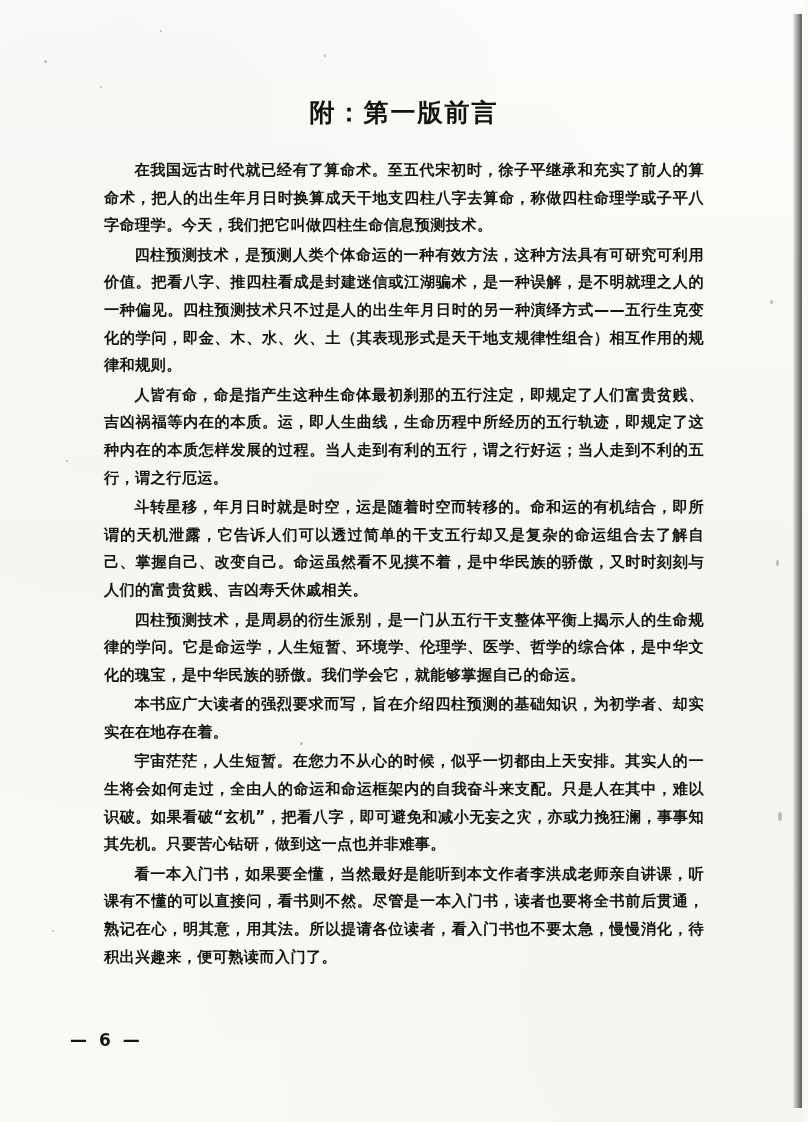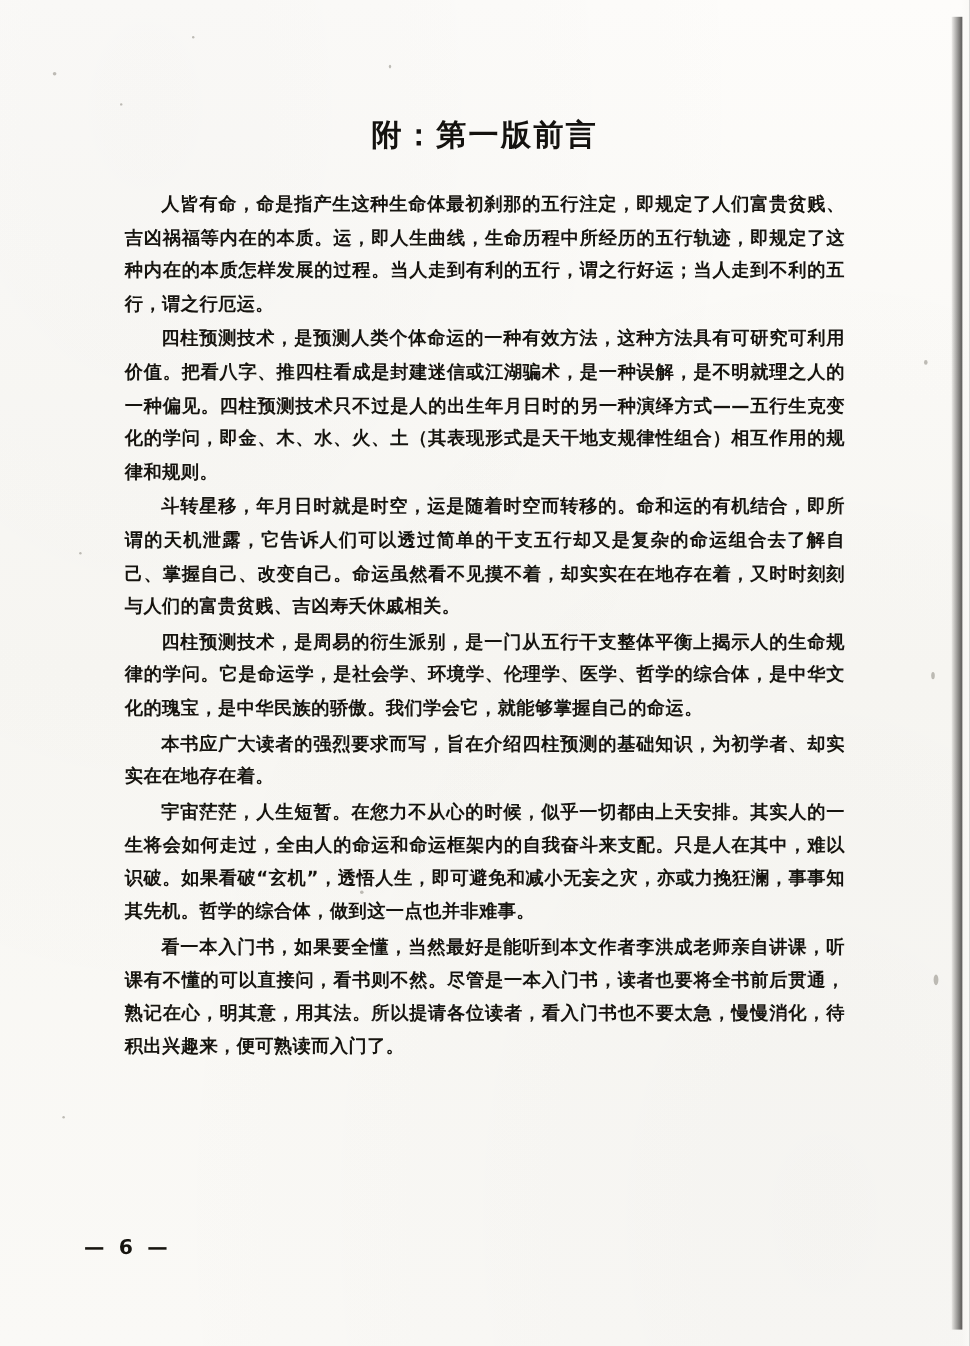--- a/index.html
+++ b/index.html
@@ -11,21 +11,21 @@
     height: 1122px;
     background: #ffffff;
     font-family: "DejaVu Sans", sans-serif;
     overflow: hidden;
     position: relative;
   }
   
   .page {
     position: absolute;
     inset: 0;
-    background: #737373;
+    background: #f97316;
   }
   .page-inner {
     position: absolute;
     left: 0; top: 0; right: 0; bottom: 0;
     background:
       radial-gradient(ellipse at 15% 8%, rgba(0,0,0,0.020), rgba(0,0,0,0) 55%),
       radial-gradient(ellipse at 85% 90%, rgba(0,0,0,0.020), rgba(0,0,0,0) 60%),
       linear-gradient(180deg, #fdfcfa 0%, #f8f7f3 50%, #faf9f6 100%);
   }
   
@@ -104,23 +104,24 @@
   <div class="speck" style="left:770px; top:300px; width:3px; height:4px;"></div>
   <div class="speck" style="left:776px; top:560px; width:3px; height:6px;"></div>
   <div class="speck" style="left:778px; top:812px; width:4px; height:9px;"></div>
   <div class="speck" style="left:300px; top:742px; width:3px; height:3px;"></div>
   <div class="speck" style="left:66px; top:460px; width:2px; height:2px;"></div>
   <div class="speck" style="left:52px; top:930px; width:2px; height:2px;"></div>
 
   <div class="content">
     <h1 class="doc-title">附：第一版前言</h1>
 
+    <p class="para">在我国远古时代就已经有了算命术。至五代宋初时，徐子平继承和充实了前人的算命术，把人的出生年月日时换算成天干地支四柱八字去算命，称做四柱命理学或子平八字命理学。今天，我们把它叫做四柱生命信息预测技术。</p>
+    <p class="para">四柱预测技术，是预测人类个体命运的一种有效方法，这种方法具有可研究可利用价值。把看八字、推四柱看成是封建迷信或江湖骗术，是一种误解，是不明就理之人的一种偏见。四柱预测技术只不过是人的出生年月日时的另一种演绎方式——五行生克变化的学问，即金、木、水、火、土（其表现形式是天干地支规律性组合）相互作用的规律和规则。</p>
     <p class="para">人皆有命，命是指产生这种生命体最初刹那的五行注定，即规定了人们富贵贫贱、吉凶祸福等内在的本质。运，即人生曲线，生命历程中所经历的五行轨迹，即规定了这种内在的本质怎样发展的过程。当人走到有利的五行，谓之行好运；当人走到不利的五行，谓之行厄运。</p>
-    <p class="para">四柱预测技术，是预测人类个体命运的一种有效方法，这种方法具有可研究可利用价值。把看八字、推四柱看成是封建迷信或江湖骗术，是一种误解，是不明就理之人的一种偏见。四柱预测技术只不过是人的出生年月日时的另一种演绎方式——五行生克变化的学问，即金、木、水、火、土（其表现形式是天干地支规律性组合）相互作用的规律和规则。</p>
-    <p class="para">斗转星移，年月日时就是时空，运是随着时空而转移的。命和运的有机结合，即所谓的天机泄露，它告诉人们可以透过简单的干支五行却又是复杂的命运组合去了解自己、掌握自己、改变自己。命运虽然看不见摸不着，却实实在在地存在着，又时时刻刻与人们的富贵贫贱、吉凶寿夭休戚相关。</p>
-    <p class="para">四柱预测技术，是周易的衍生派别，是一门从五行干支整体平衡上揭示人的生命规律的学问。它是命运学，是社会学、环境学、伦理学、医学、哲学的综合体，是中华文化的瑰宝，是中华民族的骄傲。我们学会它，就能够掌握自己的命运。</p>
+    <p class="para">斗转星移，年月日时就是时空，运是随着时空而转移的。命和运的有机结合，即所谓的天机泄露，它告诉人们可以透过简单的干支五行却又是复杂的命运组合去了解自己、掌握自己、改变自己。命运虽然看不见摸不着，是中华民族的骄傲，又时时刻刻与人们的富贵贫贱、吉凶寿夭休戚相关。</p>
+    <p class="para">四柱预测技术，是周易的衍生派别，是一门从五行干支整体平衡上揭示人的生命规律的学问。它是命运学，人生短暂、环境学、伦理学、医学、哲学的综合体，是中华文化的瑰宝，是中华民族的骄傲。我们学会它，就能够掌握自己的命运。</p>
     <p class="para">本书应广大读者的强烈要求而写，旨在介绍四柱预测的基础知识，为初学者、却实实在在地存在着。</p>
-    <p class="para">宇宙茫茫，人生短暂。在您力不从心的时候，似乎一切都由上天安排。其实人的一生将会如何走过，全由人的命运和命运框架内的自我奋斗来支配。只是人在其中，难以识破。如果看破“玄机”，透悟人生，即可避免和减小无妄之灾，亦或力挽狂澜，事事知其先机。哲学的综合体，做到这一点也并非难事。</p>
+    <p class="para">宇宙茫茫，人生短暂。在您力不从心的时候，似乎一切都由上天安排。其实人的一生将会如何走过，全由人的命运和命运框架内的自我奋斗来支配。只是人在其中，难以识破。如果看破“玄机”，把看八字，即可避免和减小无妄之灾，亦或力挽狂澜，事事知其先机。只要苦心钻研，做到这一点也并非难事。</p>
     <p class="para">看一本入门书，如果要全懂，当然最好是能听到本文作者李洪成老师亲自讲课，听课有不懂的可以直接问，看书则不然。尽管是一本入门书，读者也要将全书前后贯通，熟记在心，明其意，用其法。所以提请各位读者，看入门书也不要太急，慢慢消化，待积出兴趣来，便可熟读而入门了。</p>
   </div>
 
   <div class="page-number">— 6 —</div>
 </div>
 
 </body></html>

